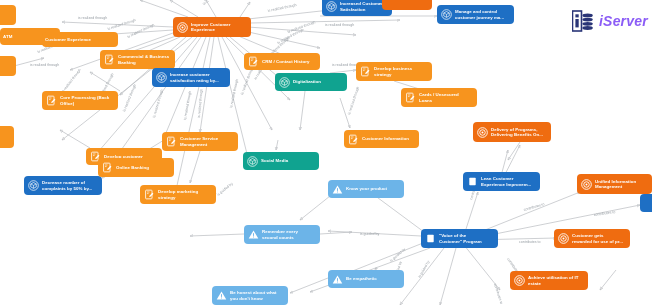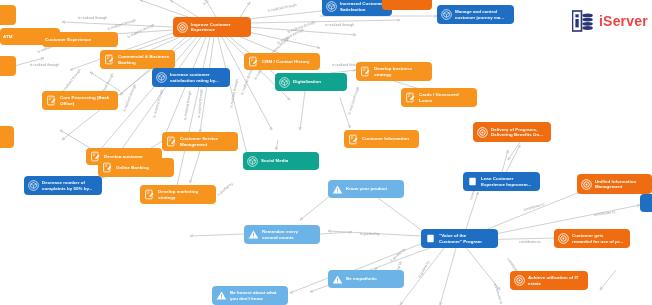--- a/index.html
+++ b/index.html
@@ -17,21 +17,21 @@
   .node .ico svg{width:11px;height:11px;display:block;}
 
   .c-orange{background:#f7941e;}
   .c-orange-d{background:#ef6c10;}
   .c-blue{background:#1e6fc4;}
   .c-blue-l{background:#6cb4e8;}
   .c-teal{background:#10a390;}
 
   .logo{position:absolute;display:flex;align-items:center;gap:5px;}
   .logo .mark{width:22px;height:22px;position:relative;}
-  .logo .word{color:#ef4444;font-size:14px;font-weight:bold;letter-spacing:.2px;}
+  .logo .word{color:#8b5cf6;font-size:14px;font-weight:bold;letter-spacing:.2px;font-style:italic;}
 </style>
 </head>
 <body>
 
 <div id="canvas">
 
   <svg class="edges" viewBox="0 0 652 305">
     <defs>
       <marker id="ah" markerWidth="5" markerHeight="5" refX="4.4" refY="2" orient="auto">
         <path d="M0,0 L4.4,2 L0,4 z" fill="#b9bcc0" stroke="none"></path>

